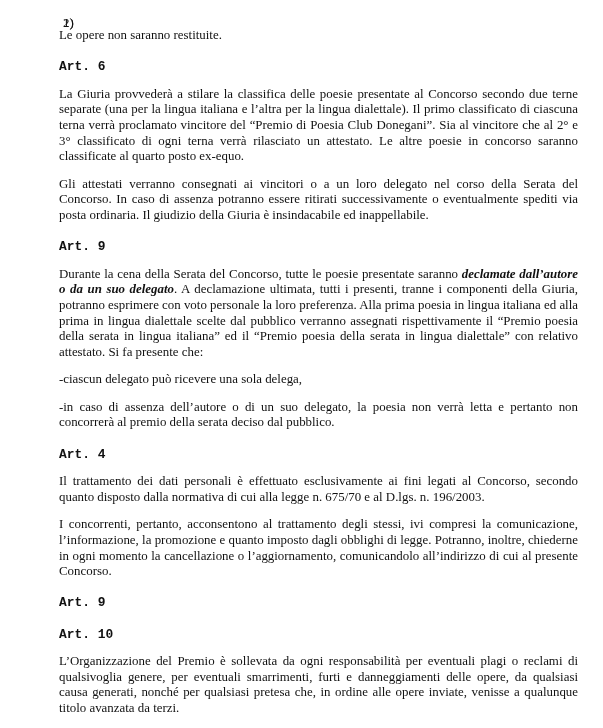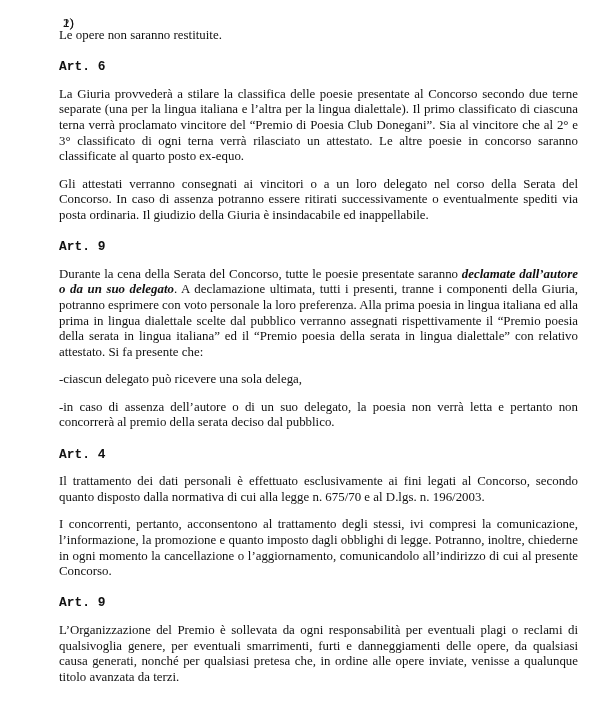--- a/index.html
+++ b/index.html
@@ -34,14 +34,15 @@
   <p><span>Durante la cena della Serata del Concorso, tutte le poesie presentate saranno </span><span class="bi">declamate dall’autore o da un suo delegato</span><span>. A declamazione ultimata, tutti i presenti, tranne i componenti della Giuria, potranno esprimere con voto personale la loro preferenza. Alla prima poesia in lingua italiana ed alla prima in lingua dialettale scelte dal pubblico verranno assegnati rispettivamente il “Premio poesia della serata in lingua italiana” ed il “Premio poesia della serata in lingua dialettale” con relativo attestato. Si fa presente che:</span></p>
   <p>-ciascun delegato può ricevere una sola delega,</p>
   <p>-in caso di assenza dell’autore o di un suo delegato, la poesia non verrà letta e pertanto non concorrerà al premio della serata deciso dal pubblico.</p>
 
   <p class="art-title">Art. 4</p>
   <p>Il trattamento dei dati personali è effettuato esclusivamente ai fini legati al Concorso, secondo quanto disposto dalla normativa di cui alla legge n. 675/70 e al D.lgs. n. 196/2003.</p>
   <p>I concorrenti, pertanto, acconsentono al trattamento degli stessi, ivi compresi la comunicazione, l’informazione, la promozione e quanto imposto dagli obblighi di legge. Potranno, inoltre, chiederne in ogni momento la cancellazione o l’aggiornamento, comunicandolo all’indirizzo di cui al presente Concorso.</p>
 
   <p class="art-title">Art. 9</p>
 
+  <p class="art-title">Art. 10</p>
   <p>L’Organizzazione del Premio è sollevata da ogni responsabilità per eventuali plagi o reclami di qualsivoglia genere, per eventuali smarrimenti, furti e danneggiamenti delle opere, da qualsiasi causa generati, nonché per qualsiasi pretesa che, in ordine alle opere inviate, venisse a qualunque titolo avanzata da terzi.</p>
 </div>
 
 </body></html>

